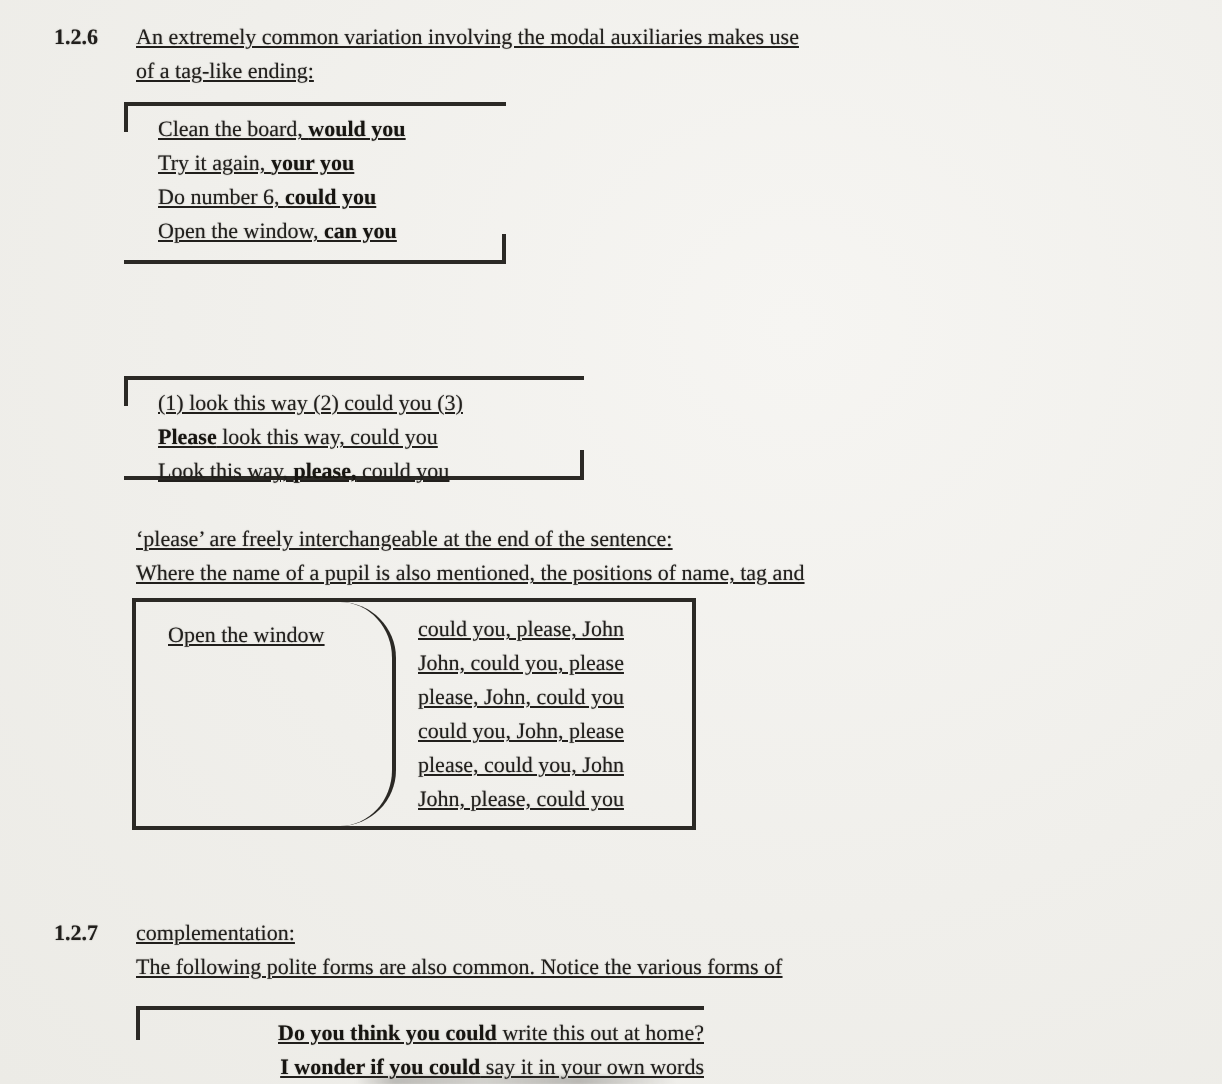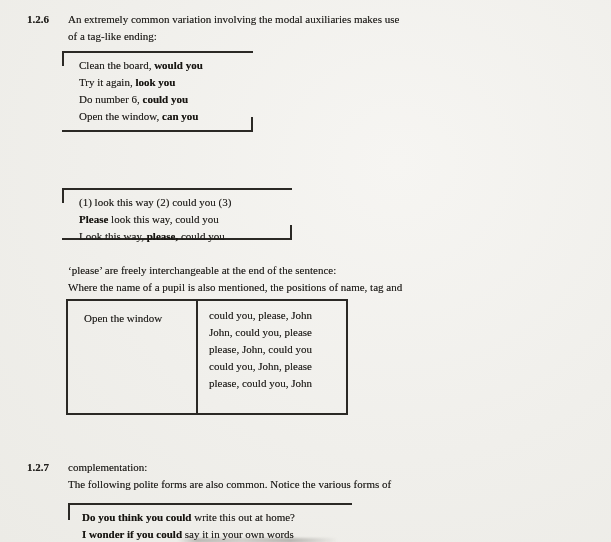--- a/index.html
+++ b/index.html
@@ -10,40 +10,40 @@
     background:radial-gradient(ellipse at 65% 30%, #f6f5f2 0%, #f0efeb 55%, #ecebe6 100%);
     overflow:hidden;
     font-family:"Liberation Serif","DejaVu Serif",serif;
     font-size:11px;
     line-height:17px;
     color:#211f1c;
     text-shadow:0 0 0.6px rgba(33,31,28,0.55);
   }
   .abs{position:absolute;}
   .secnum{font-weight:bold;white-space:nowrap;}
-  .pline{white-space:nowrap;height:17px;}
+  .pline{white-space:nowrap;height:17px;text-decoration:underline;}
   b{font-weight:bold;color:#171511;}
   
   .hbox{
     position:absolute;box-sizing:border-box;
     border-top:2px solid #2b2925;
     border-bottom:2px solid #2b2925;
   }
-  .hbox.open-bottom{border-bottom:none;}
+  .hbox.open-bottom{border-bottom:none;text-align:right;}
   .tick{position:absolute;width:2px;background:#2b2925;}
   .tick-tl{left:0;top:0;height:13px;}
   .tick-br{right:0;bottom:0;height:13px;}
   .boxtext{padding:4px 0 0 17px;}
   
   .xtable{
     position:absolute;box-sizing:border-box;
     border:2px solid #2b2925;
     display:flex;
   }
-  .cell-left{width:130px;box-sizing:border-box;border-right:2px solid #2b2925;padding:9px 0 0 16px;}
+  .cell-left{width:130px;box-sizing:border-box;border-right:2px solid #2b2925;padding:9px 0 0 16px;border-radius:28px;}
   .cell-right{flex:1;padding:6px 0 0 11px;}
   
   .remnant{
     position:absolute;height:5px;border-radius:2px;
     background:linear-gradient(90deg, rgba(60,58,54,0) 0%, rgba(60,58,54,0.28) 12%, rgba(60,58,54,0.16) 40%, rgba(60,58,54,0.3) 70%, rgba(60,58,54,0) 100%);
     filter:blur(1px);
   }
 </style>
 </head>
 <body>
@@ -54,21 +54,21 @@
   <div class="abs" style="left:68px;top:11px">
     <div class="pline">An extremely common variation involving the modal auxiliaries makes use</div>
     <div class="pline">of a tag-like ending:</div>
   </div>
 
   <div class="hbox" style="left:62px;top:51px;width:191px;height:81px">
     <div class="tick tick-tl"></div>
     <div class="tick tick-br"></div>
     <div class="boxtext">
       <div class="pline"><span>Clean the board, </span><b>would you</b><span></span></div>
-      <div class="pline"><span>Try it again, </span><b>look you</b><span></span></div>
+      <div class="pline"><span>Try it again, </span><b>your you</b><span></span></div>
       <div class="pline"><span>Do number 6, </span><b>could you</b><span></span></div>
       <div class="pline"><span>Open the window, </span><b>can you</b><span></span></div>
     </div>
   </div>
 
 
   <div class="hbox" style="left:62px;top:188px;width:230px;height:52px">
     <div class="tick tick-tl"></div>
     <div class="tick tick-br"></div>
     <div class="boxtext">
@@ -86,20 +86,21 @@
   <div class="xtable" style="left:66px;top:299px;width:282px;height:116px">
     <div class="cell-left">
       <div class="pline">Open the window</div>
     </div>
     <div class="cell-right">
       <div class="pline">could you, please, John</div>
       <div class="pline">John, could you, please</div>
       <div class="pline">please, John, could you</div>
       <div class="pline">could you, John, please</div>
       <div class="pline">please, could you, John</div>
+      <div class="pline">John, please, could you</div>
     </div>
   </div>
 
   <div class="abs secnum" style="left:27px;top:459px">1.2.7</div>
   <div class="abs" style="left:68px;top:459px">
     <div class="pline">complementation:</div>
     <div class="pline">The following polite forms are also common. Notice the various forms of</div>
   </div>
 
   <div class="hbox open-bottom" style="left:68px;top:503px;width:284px;height:39px">

